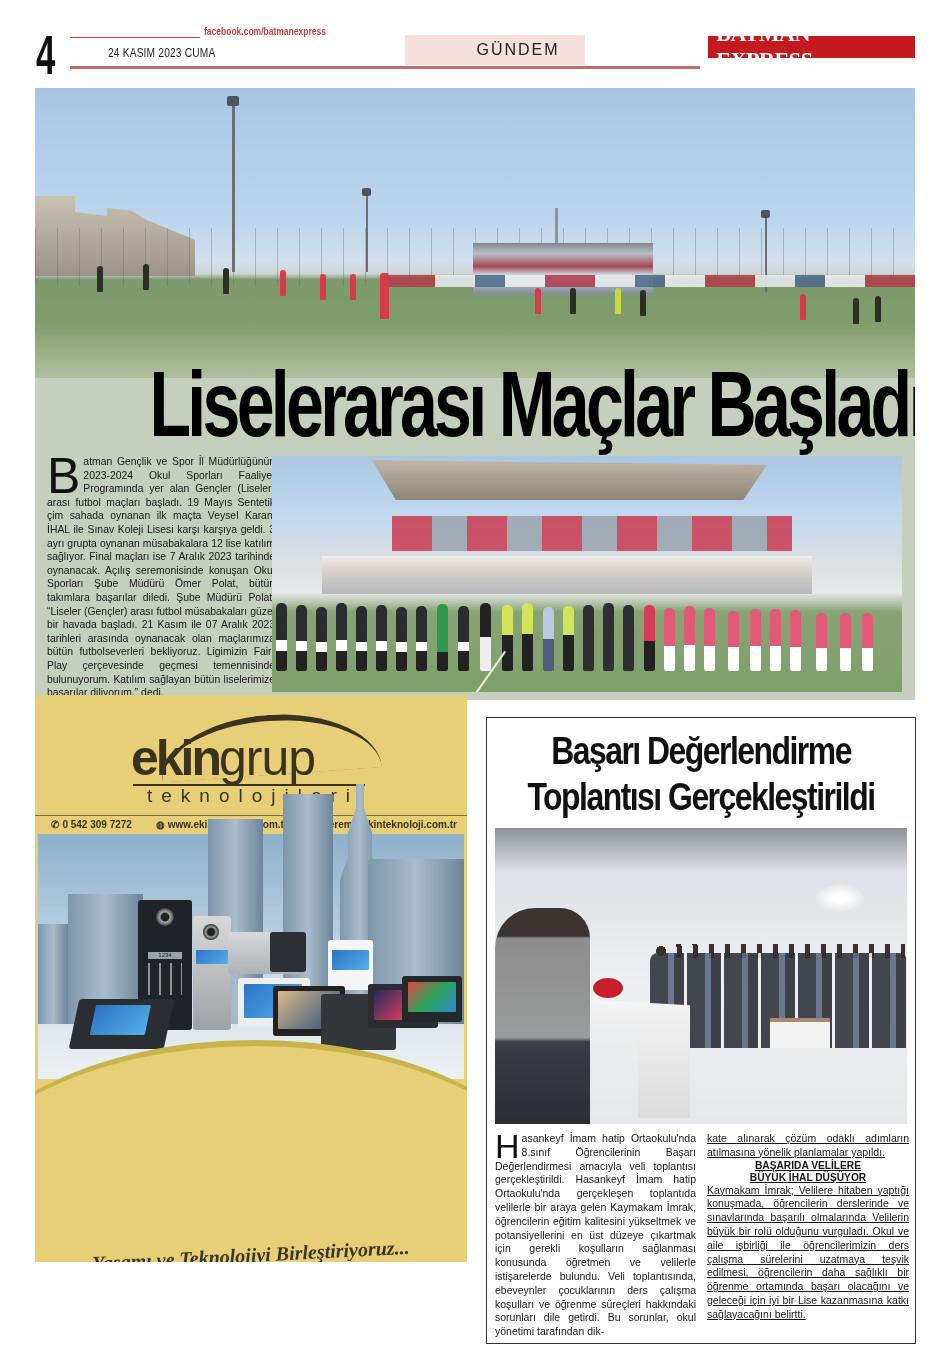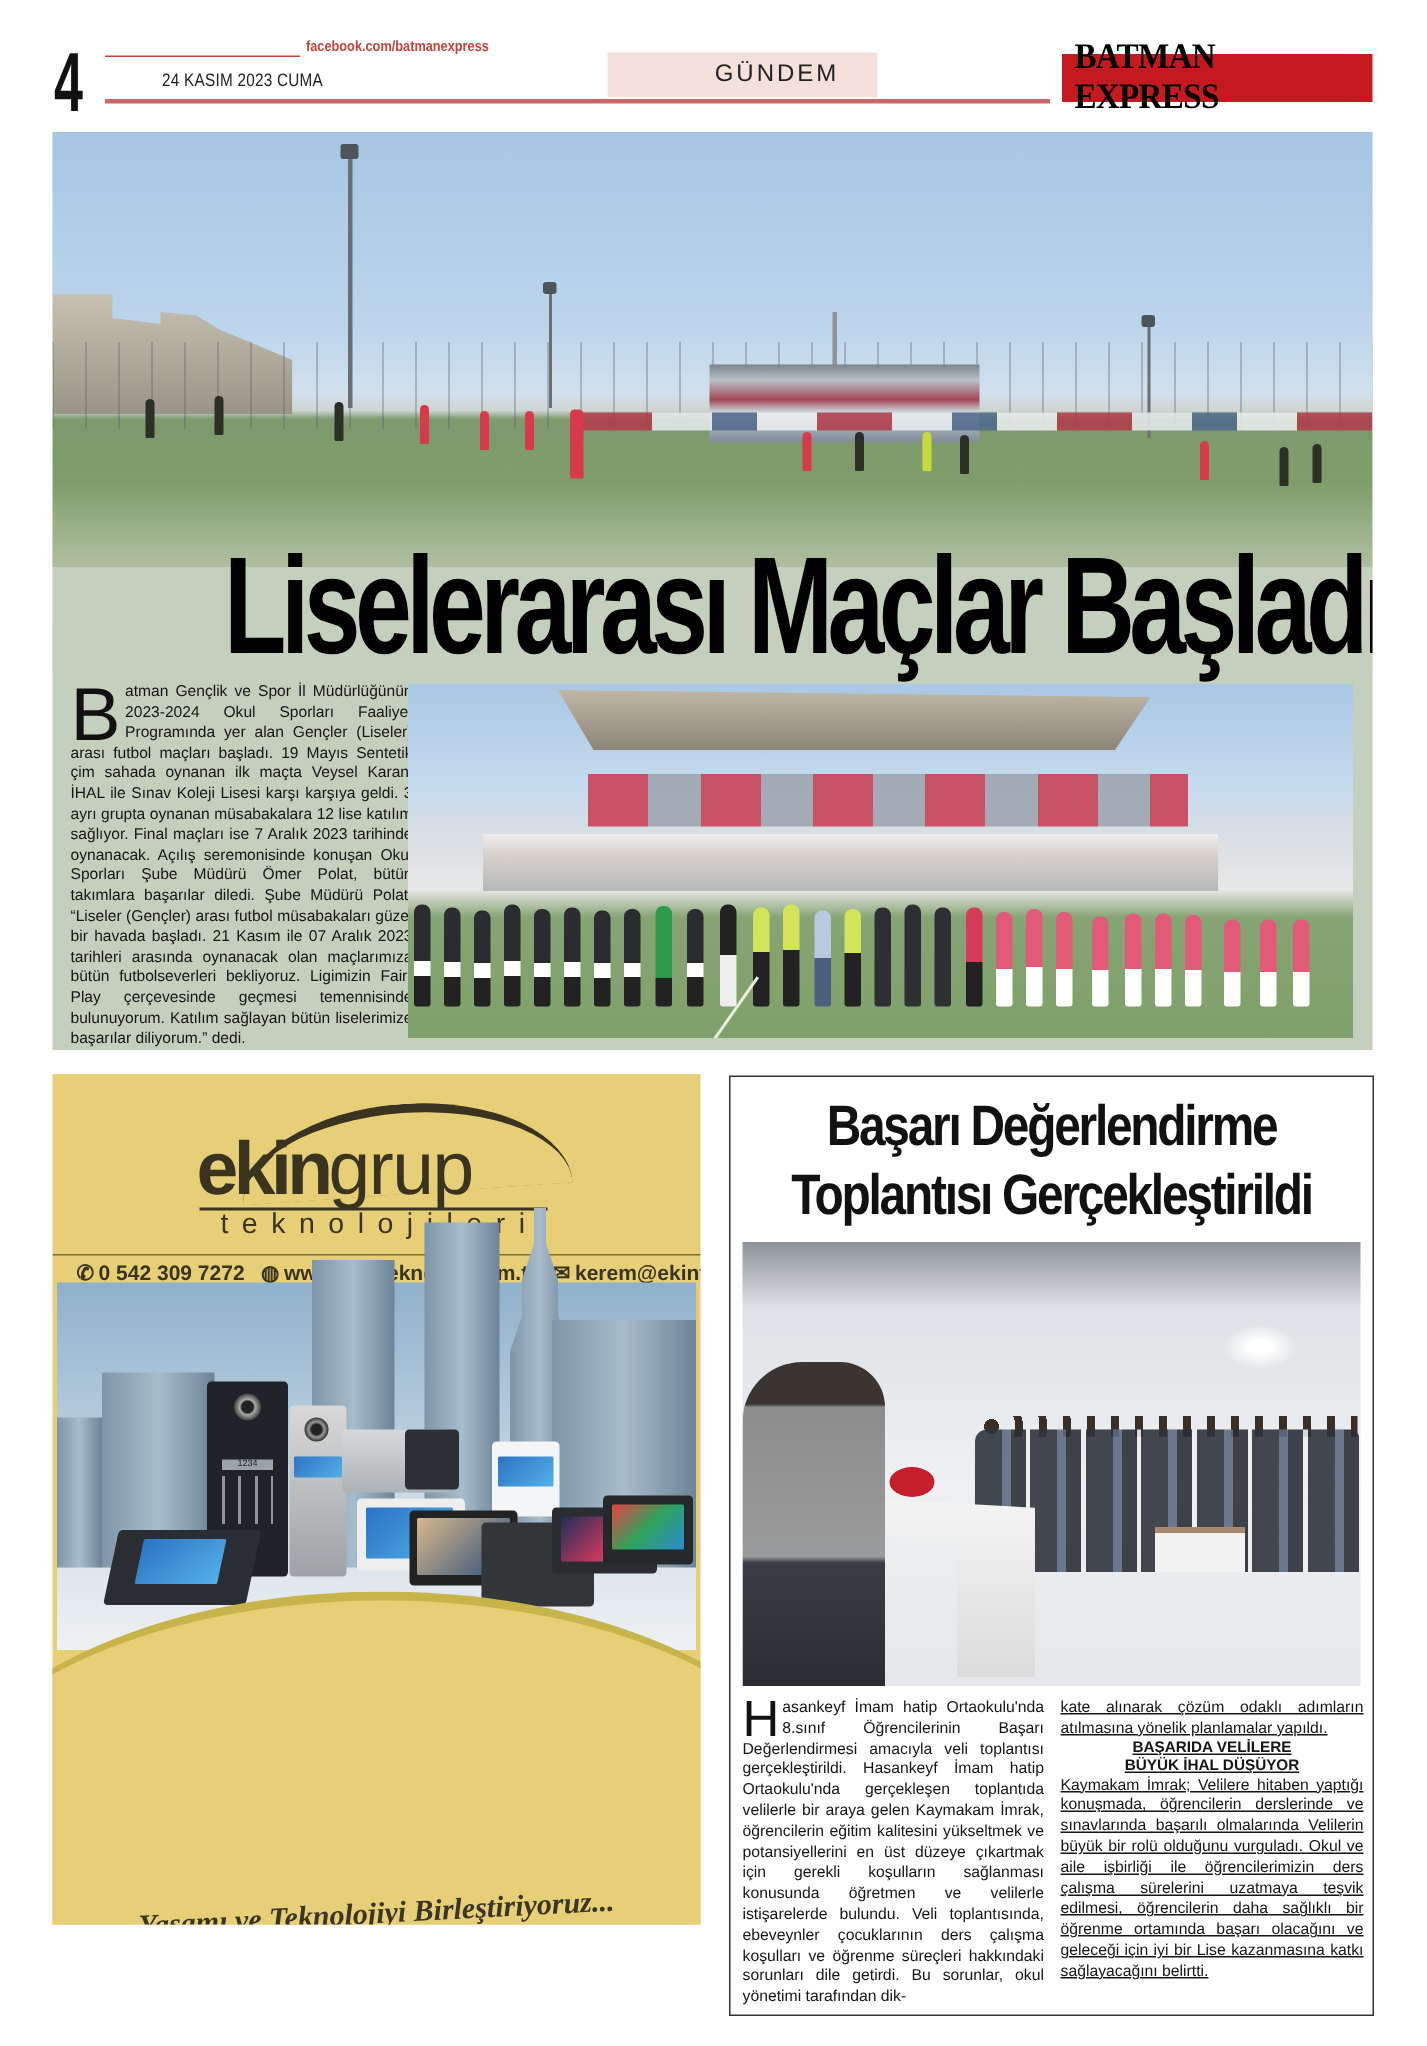--- a/index.html
+++ b/index.html
@@ -6,21 +6,21 @@
   html, body { width: 951px; height: 1364px; background: #ffffff; overflow: hidden; }
   body { position: relative; font-family: "Liberation Sans", sans-serif; color: #111; }
 
   
   .page-num { position: absolute; left: 36px; top: 30px; font-family: "Liberation Sans", sans-serif; font-weight: 700; font-size: 56px; line-height: 50px; color: #111; transform: scaleX(0.62); transform-origin: left top; letter-spacing: -2px; }
   .fb-line { position: absolute; left: 70px; top: 37px; width: 130px; height: 1px; background: #c4443d; }
   .fb-link { position: absolute; left: 204px; top: 26px; font-size: 10px; font-weight: 700; color: #c4443d; transform: scaleX(0.85); transform-origin: left top; }
   .date { position: absolute; left: 108px; top: 46px; font-size: 12px; color: #222; transform: scaleX(0.85); transform-origin: left top; letter-spacing: 0.2px; }
   .head-rule { position: absolute; left: 70px; top: 66px; width: 630px; height: 3px; background: #c8686a; }
   .section-box { position: absolute; left: 405px; top: 35px; width: 180px; height: 30px; background: #f5e1dc; display: flex; align-items: center; justify-content: center; font-size: 16px; letter-spacing: 2px; color: #222; padding-left: 46px; }
-  .brand { position: absolute; left: 708px; top: 36px; width: 207px; height: 32px; background: #c41a1f; color: #000000; display: flex; align-items: center; justify-content: flex-start; font-family: "Liberation Serif", serif; font-weight: 700; font-size: 24px; letter-spacing: -0.5px; }
+  .brand { position: absolute; left: 708px; top: 36px; width: 207px; height: 22px; background: #c41a1f; color: #ffffff; display: flex; align-items: center; justify-content: flex-start; font-family: "Liberation Serif", serif; font-weight: 700; font-size: 24px; letter-spacing: -0.5px; }
   .brand span { transform: scaleX(0.92); display: inline-block; }
 
   
   .top-story { position: absolute; left: 35px; top: 88px; width: 880px; height: 612px; background: #c5cfbd; overflow: hidden; }
   .hero-photo { position: absolute; left: 0; top: 0; width: 880px; height: 290px;
     background: linear-gradient(180deg, #a7c6e4 0%, #bcd5ec 45%, #d2e0ec 60%, #cfd6d4 64%, #7e9a6e 66%, #7f9d6a 80%, #9eb28a 100%); }
   .hero-fade { position: absolute; left: 0; top: 240px; width: 880px; height: 120px; background: linear-gradient(180deg, rgba(197,207,189,0) 0%, #c5cfbd 100%); }
   .pole { position: absolute; background: #6b6f73; width: 3px; }
   .pole-head { position: absolute; width: 12px; height: 10px; background: #4d545c; border-radius: 2px; }
   .buildings { position: absolute; left: 0; top: 108px; width: 160px; height: 80px; background: linear-gradient(180deg, #c8c1b2, #9a9588); clip-path: polygon(0 0, 25% 0, 25% 20%, 45% 25%, 45% 15%, 60% 18%, 70% 30%, 100% 55%, 100% 100%, 0 100%); }
@@ -37,29 +37,29 @@
   .lineup-photo { position: absolute; left: 237px; top: 368px; width: 630px; height: 236px; overflow: hidden;
     background: linear-gradient(180deg, #a9c8e4 0%, #c7dbee 30%, #d8dee3 42%, #e8e8e8 58%, #87a474 66%, #7fa06a 100%); }
   .roof { position: absolute; left: 100px; top: 4px; width: 395px; height: 40px; background: linear-gradient(180deg, #c0b6a6, #8d8576); clip-path: polygon(0 0, 100% 12%, 94% 100%, 6% 100%); }
   .seats { position: absolute; left: 120px; top: 60px; width: 400px; height: 35px; background: repeating-linear-gradient(90deg, #c93950 0 40px, #9aa3ad 40px 75px); opacity: 0.85; }
   .stand-wall { position: absolute; left: 50px; top: 100px; width: 490px; height: 38px; background: linear-gradient(180deg, #eeeeee 0%, #d9d2cb 35%, #b6b8bb 100%); }
   .team-row { position: absolute; left: 0; top: 130px; width: 630px; height: 85px; }
   .figure { position: absolute; bottom: 0; width: 11px; border-radius: 5px 5px 2px 2px; }
   .pitch-line { position: absolute; left: 215px; top: 190px; width: 2px; height: 60px; background: #e8f0e0; transform: rotate(35deg); }
 
   
-  .ad { position: absolute; left: 35px; top: 716px; width: 432px; height: 567px; background: #e6cf76; overflow: hidden; }
+  .ad { position: absolute; left: 35px; top: 695px; width: 432px; height: 567px; background: #e6cf76; overflow: hidden; }
   .ad-logo-arc { position: absolute; left: 125px; top: 20px; width: 220px; height: 60px; border-top: 6px solid #3a3320; border-radius: 50% 50% 0 0 / 100% 100% 0 0; transform: rotate(-4deg); }
   .ad-logo { position: absolute; left: 96px; top: 34px; font-family: "Liberation Sans", sans-serif; font-size: 50px; color: #3a3320; letter-spacing: -1px; }
   .ad-logo b { font-weight: 700; letter-spacing: -3px; }
   .ad-logo span { font-weight: 400; }
   .ad-logo-under { position: absolute; left: 98px; top: 89px; width: 232px; height: 2px; background: #3a3320; }
   .ad-sub { position: absolute; left: 98px; top: 90px; width: 240px; text-align: center; font-size: 19px; letter-spacing: 9px; color: #3a3320; }
   .ad-contact-rule { position: absolute; left: 0; top: 120px; width: 432px; height: 1px; background: #7d6d3c; }
-  .ad-contacts { position: absolute; left: 16px; top: 124px; width: 410px; font-size: 14px; font-weight: 700; color: #3a3320; display: flex; gap: 11px; white-space: nowrap; }
+  .ad-contacts { position: absolute; left: 16px; top: 124px; width: 410px; font-size: 10px; font-weight: 700; color: #3a3320; display: flex; gap: 24px; white-space: nowrap; }
   .ad-contacts .ci { margin-right: 3px; }
   .ad-visual { position: absolute; left: 3px; top: 139px; width: 426px; height: 245px;
     background: linear-gradient(180deg, #8fb1cb 0%, #b7cdde 40%, #d8e2ea 70%, #eef1f3 100%); }
   .bldg { position: absolute; bottom: 55px; background: linear-gradient(90deg, #7f96aa, #a8bccb 50%, #6d8499); }
   .device { position: absolute; border-radius: 3px; }
   .screen { position: absolute; border-radius: 1px; background: linear-gradient(135deg, #2c73c4, #54b0e8); }
   .ad-wave { position: absolute; left: -80px; top: 345px; width: 600px; height: 320px; border-radius: 50%; background: #e6cf76; border-top: 6px solid #c7b44a; }
   .ad-title { position: absolute; left: 0; top: 398px; width: 432px; text-align: center; font-family: "DejaVu Sans", sans-serif; font-weight: 700; font-size: 46px; line-height: 56px; color: #3b3526; letter-spacing: 0.5px; }
   .ad-slogan { position: absolute; left: 0; top: 549px; width: 432px; text-align: center; font-family: "Liberation Serif", serif; font-style: italic; font-weight: 700; font-size: 20px; color: #3b3526; transform: rotate(-3deg); }
 

